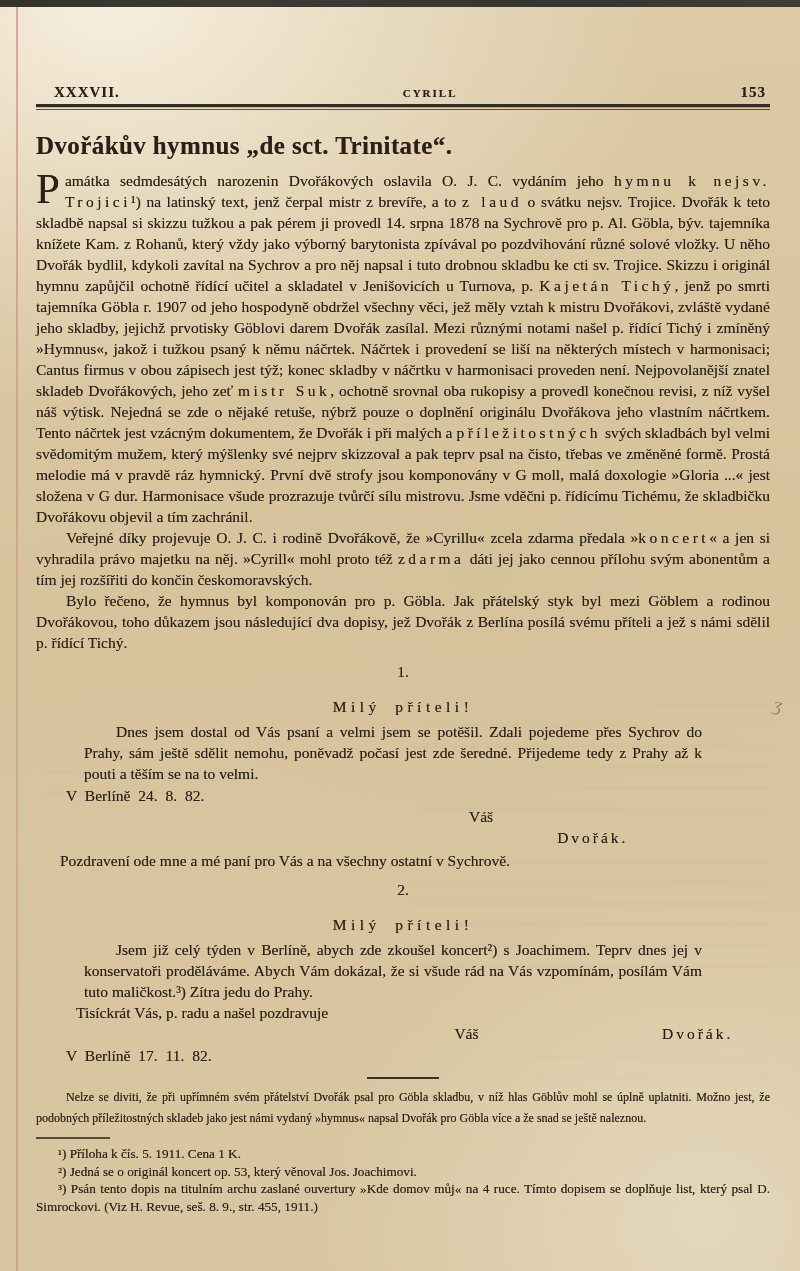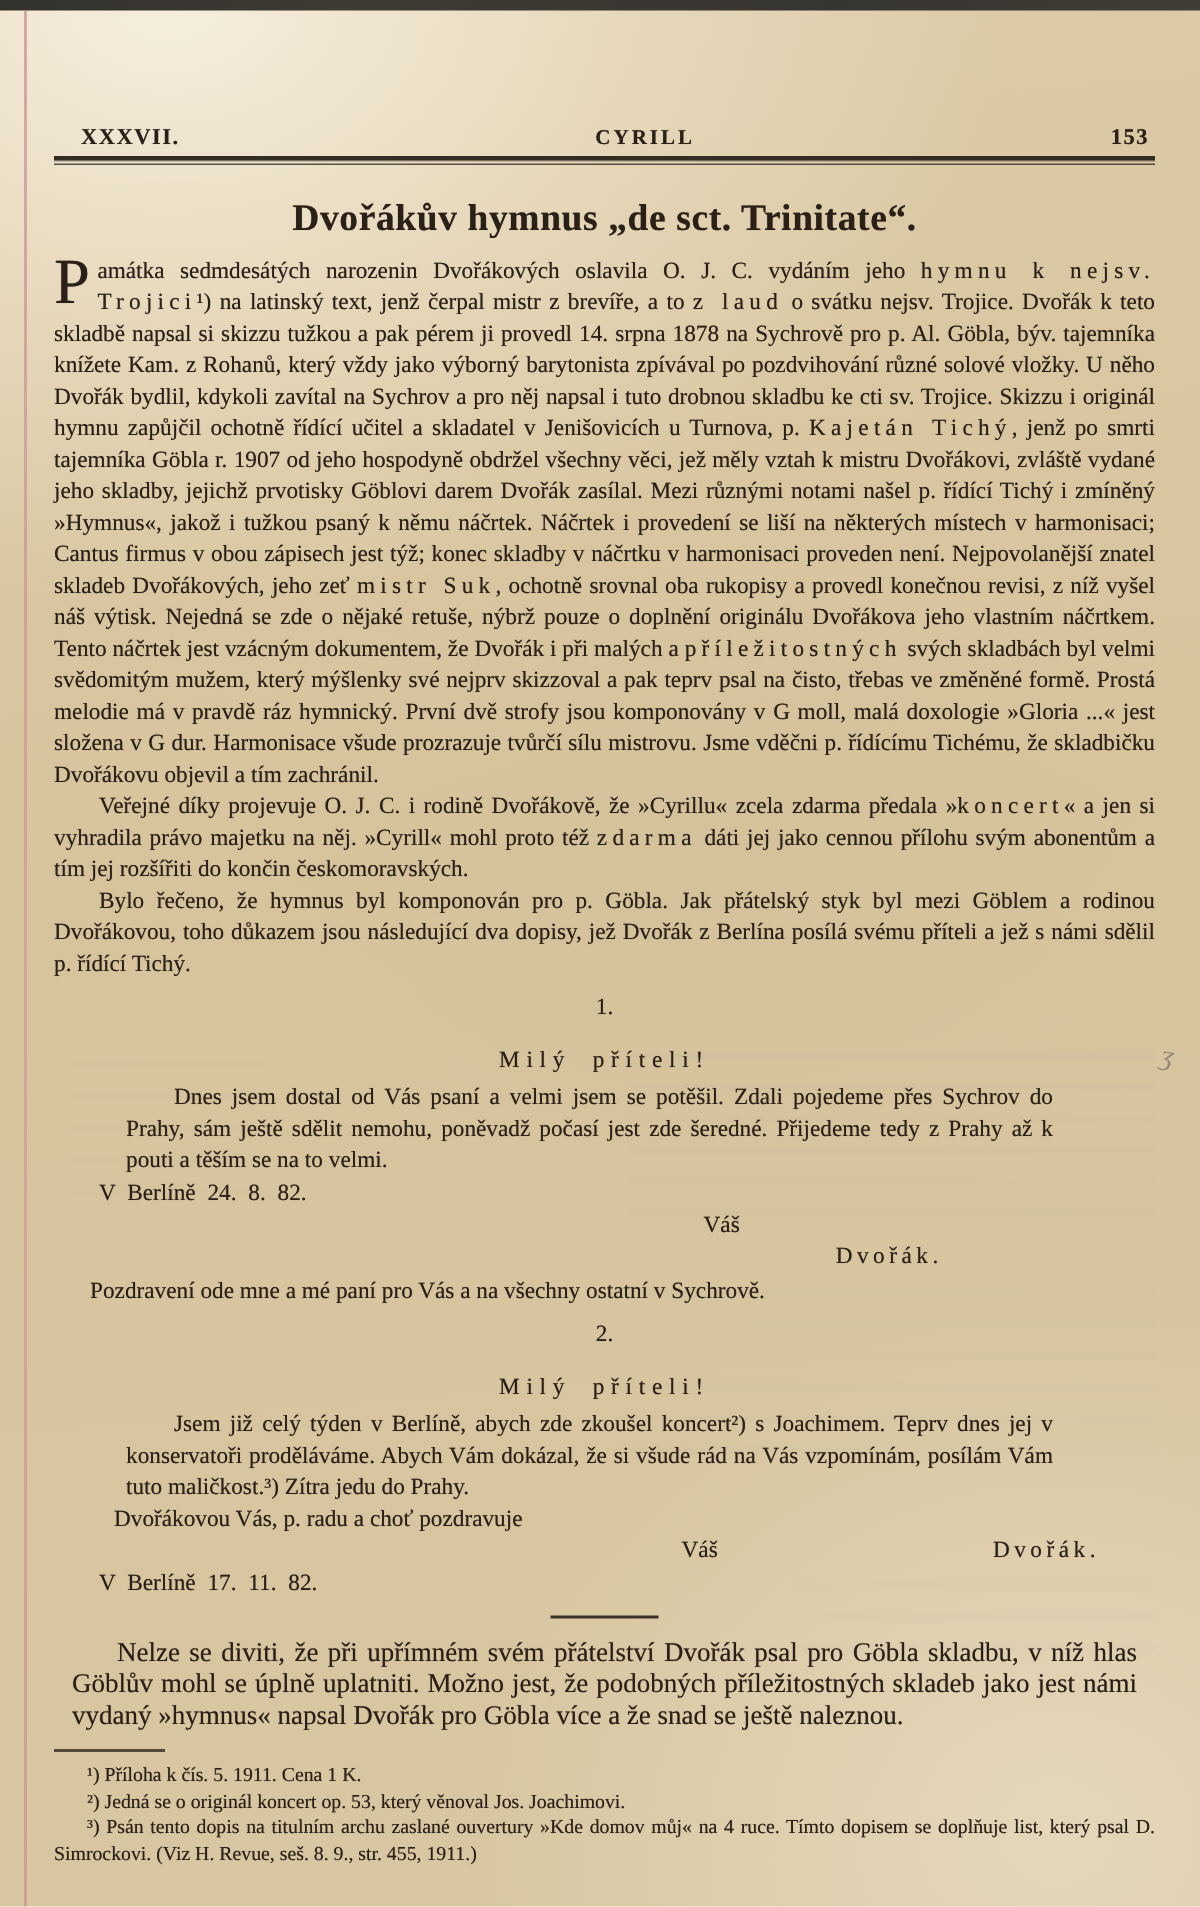--- a/index.html
+++ b/index.html
@@ -22,25 +22,25 @@
     background:repeating-linear-gradient(0deg, rgba(108,122,148,.12) 0 2.5px, rgba(0,0,0,0) 2.5px 21px);}
   .b1{left:420px;top:690px;width:350px;height:120px;}
   .b2{left:46px;top:700px;width:130px;height:95px;opacity:.3;}
   .b3{left:410px;top:858px;width:360px;height:110px;opacity:.4;}
   .b4{left:530px;top:1040px;width:240px;height:60px;opacity:.3;}
 
   .content{position:absolute;left:36px;top:84px;width:734px;}
 
   .pagehead{display:flex;justify-content:space-between;align-items:baseline;
     font-weight:bold;font-size:15px;letter-spacing:1px;padding:0 4px 0 18px;}
-  .pagehead .jname{font-size:14px;letter-spacing:2px;font-family:Liberation Serif, serif;}
+  .pagehead .jname{font-size:11px;letter-spacing:2px;font-family:Liberation Serif, serif;}
   .rule-thick{margin-top:3px;height:3px;background:#332c22;box-shadow:0 1px 0 rgba(51,44,34,.25);}
   .rule-thin{margin-top:2px;height:1px;background:rgba(51,44,34,.8);}
 
-  .title{margin:22px 0 10px;text-align:center;font-size:25px;font-weight:bold;letter-spacing:.4px;}
+  .title{margin:22px 0 10px;font-size:25px;font-weight:bold;letter-spacing:.4px;}
 
   .article{font-size:15.5px;line-height:21px;text-align:justify;}
   .article p{margin:0;text-indent:30px;}
   .article p.first{text-indent:0;}
   .dropcap{float:left;font-size:43px;line-height:33px;padding:2px 5px 0 0;}
   .sperr{letter-spacing:3.5px;}
 
   .letter{font-size:15.5px;line-height:21px;}
   .lnum{margin-top:8px;text-align:center;}
   .salut{margin-top:14px;text-align:center;letter-spacing:4.5px;word-spacing:6px;}
@@ -48,21 +48,21 @@
   .ldate{margin:1px 0 0 30px;word-spacing:4px;}
   .lclosing{margin-left:59%;}
   .lsig{margin-left:71%;letter-spacing:3px;}
   .lps{margin:2px 0 0 24px;font-family:Liberation Serif, serif;}
   .lvaled{margin-left:40px;}
   .lclose2{display:flex;}
   .lclose2 .c1{margin-left:57%;}
   .lclose2 .c2{margin-left:auto;margin-right:5%;letter-spacing:3px;}
 
   .mid-rule{width:72px;height:2px;background:#3a3228;margin:11px auto 8px;}
-  .closingp{margin:12px;font-size:18px;line-height:21px;text-align:justify;text-indent:30px;}
+  .closingp{margin:0;font-size:12px;line-height:21px;text-align:justify;text-indent:30px;}
 
   .fn-rule{width:74px;height:2px;background:rgba(58,50,40,.85);margin:8px 0 6px;}
   .footnotes{font-size:13.2px;line-height:17.5px;}
   .footnotes p{margin:0;text-indent:22px;text-align:justify;}
 
   .hand-mark{position:absolute;right:18px;top:694px;font-size:19px;
     color:rgba(95,88,80,.55);transform:rotate(12deg);font-style:italic;text-shadow:none;}
 </style>
 </head>
 <body>
@@ -99,21 +99,21 @@
     <div class="ldate">V Berlíně 24. 8. 82.</div>
     <div class="lclosing">Váš</div>
     <div class="lsig">Dvořák.</div>
     <p class="lps">Pozdravení ode mne a mé paní pro Vás a na všechny ostatní v Sychrově.</p>
   </div>
 
   <div class="letter">
     <div class="lnum">2.</div>
     <div class="salut">Milý příteli!</div>
     <p class="lbody">Jsem již celý týden v Berlíně, abych zde zkoušel koncert²) s Joachimem. Teprv dnes jej v konservatoři proděláváme. Abych Vám dokázal, že si všude rád na Vás vzpomínám, posílám Vám tuto maličkost.³) Zítra jedu do Prahy.</p>
-    <div class="lvaled">Dvořákovou Vás, p. radu a choť pozdravuje</div>
+    <div class="lvaled">Tisíckrát Vás, p. radu a našel pozdravuje</div>
     <div class="lclose2">
       <span class="c1">Váš</span>
       <span class="c2">Dvořák.</span>
     </div>
     <div class="ldate">V Berlíně 17. 11. 82.</div>
   </div>
 
   <div class="mid-rule"></div>
 
   <p class="closingp">Nelze se diviti, že při upřímném svém přátelství Dvořák psal pro Göbla skladbu, v níž hlas Göblův mohl se úplně uplatniti. Možno jest, že podobných příležitostných skladeb jako jest námi vydaný »hymnus« napsal Dvořák pro Göbla více a že snad se ještě naleznou.</p>

